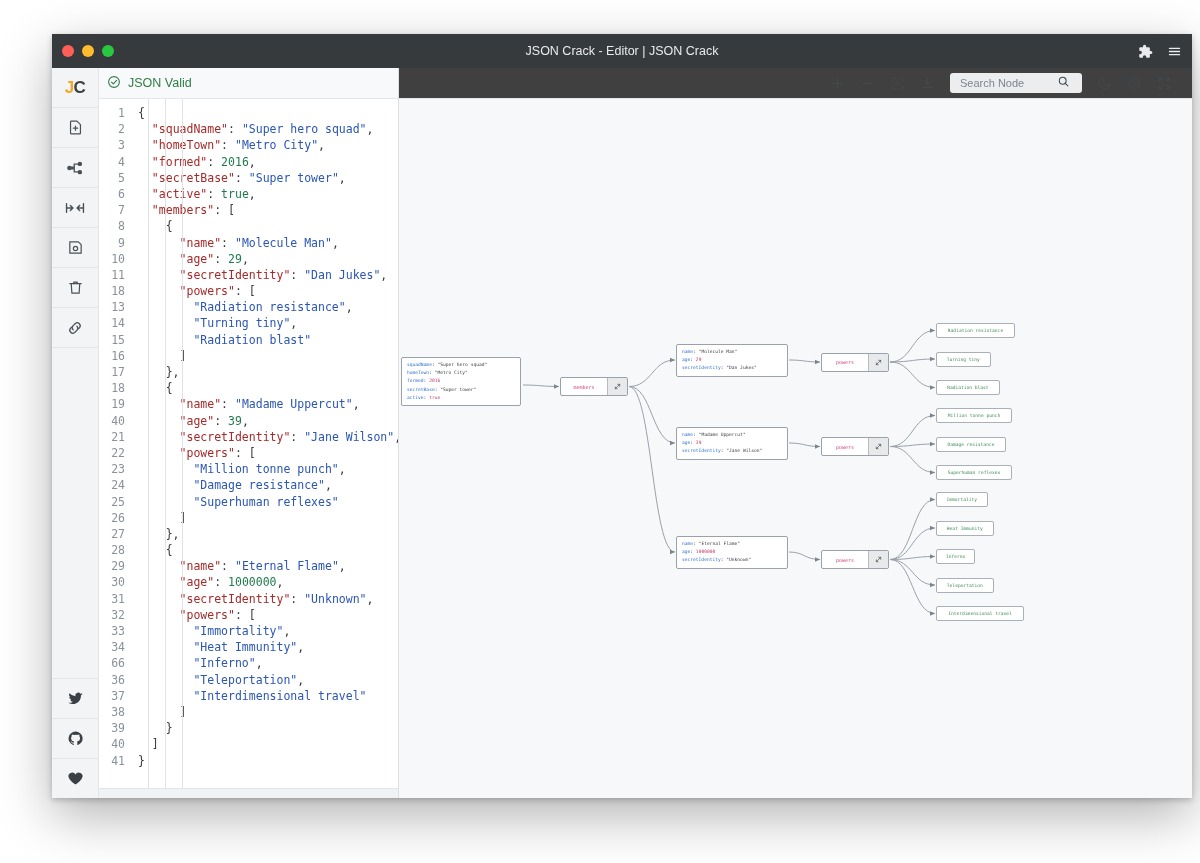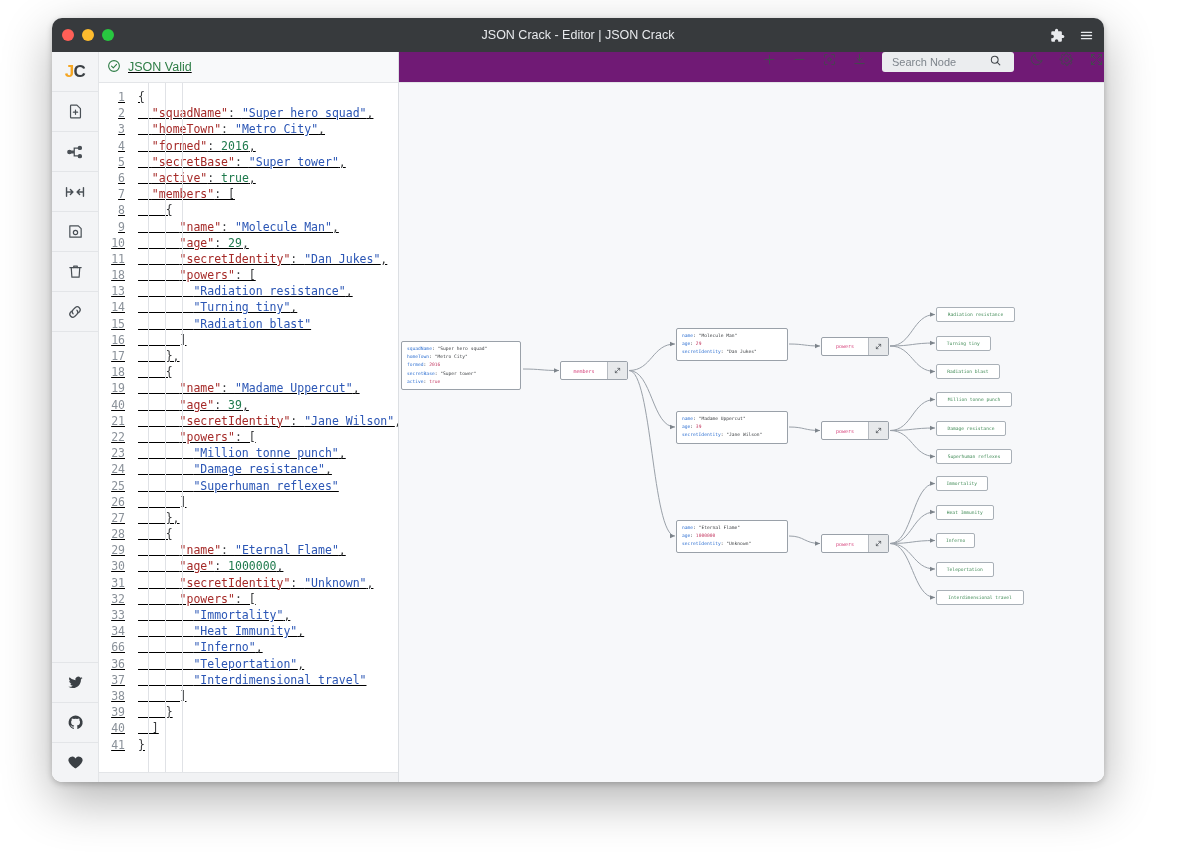--- a/index.html
+++ b/index.html
@@ -7,23 +7,23 @@
     margin: 0; padding: 0;
     width: 1200px; height: 863px;
     background: #ffffff;
     font-family: "Liberation Sans", sans-serif;
     overflow: hidden;
   }
 
   
   #window {
     position: absolute;
-    left: 52px; top: 18px;
-    width: 1052px; height: 764px;
-    border-radius: 10px;
+    left: 52px; top: 34px;
+    width: 1140px; height: 764px;
+    border-radius: 0;
     overflow: hidden;
     box-shadow: 0 18px 50px rgba(0,0,0,.30), 0 2px 6px rgba(0,0,0,.22);
     background: #f7f8f9;
   }
   #titlebar {
     height: 34px;
     background: #373a3d;
     display: flex;
     align-items: center;
     position: relative;
@@ -78,21 +78,20 @@
   #rail-spacer { flex: 1; border-right: none; }
   .rail-bottom .rail-item { border-bottom: none; border-top: 1px solid #e3e5e8; }
   .rail-item svg { display: block; }
 
   
   #editor-pane {
     width: 300px;
     display: flex; flex-direction: column;
     border-right: 1px solid #dcdfe3;
     background: #ffffff;
-    text-decoration: underline;
   }
   #status-bar {
     height: 31px;
     display: flex; align-items: center; gap: 7px;
     padding-left: 8px;
     background: #f8f9fa;
     border-bottom: 1px solid #e3e5e8;
     color: #2e7d46;
     font-size: 12.5px;
   }
@@ -143,24 +142,25 @@
 
   
   #graph-pane {
     flex: 1;
     display: flex; flex-direction: column;
     background: #f7f8fa;
     position: relative;
   }
   #toolbar {
     height: 31px;
-    background: #701a75;
+    background: #404040;
     border-bottom: 1px solid #e3e5e8;
-    display: flex; align-items: flex-start; justify-content: flex-end;
+    display: flex; align-items: center; justify-content: flex-end;
     gap: 15px;
+    padding-right: 20px;
     color: #44494e;
   }
   #toolbar .tb { display: flex; align-items: center; justify-content: center; }
   #search-wrap {
     display: flex; align-items: center;
     background: #ebedef;
     border-radius: 3px;
     height: 20px;
     padding: 0 6px 0 8px;
     width: 132px;

